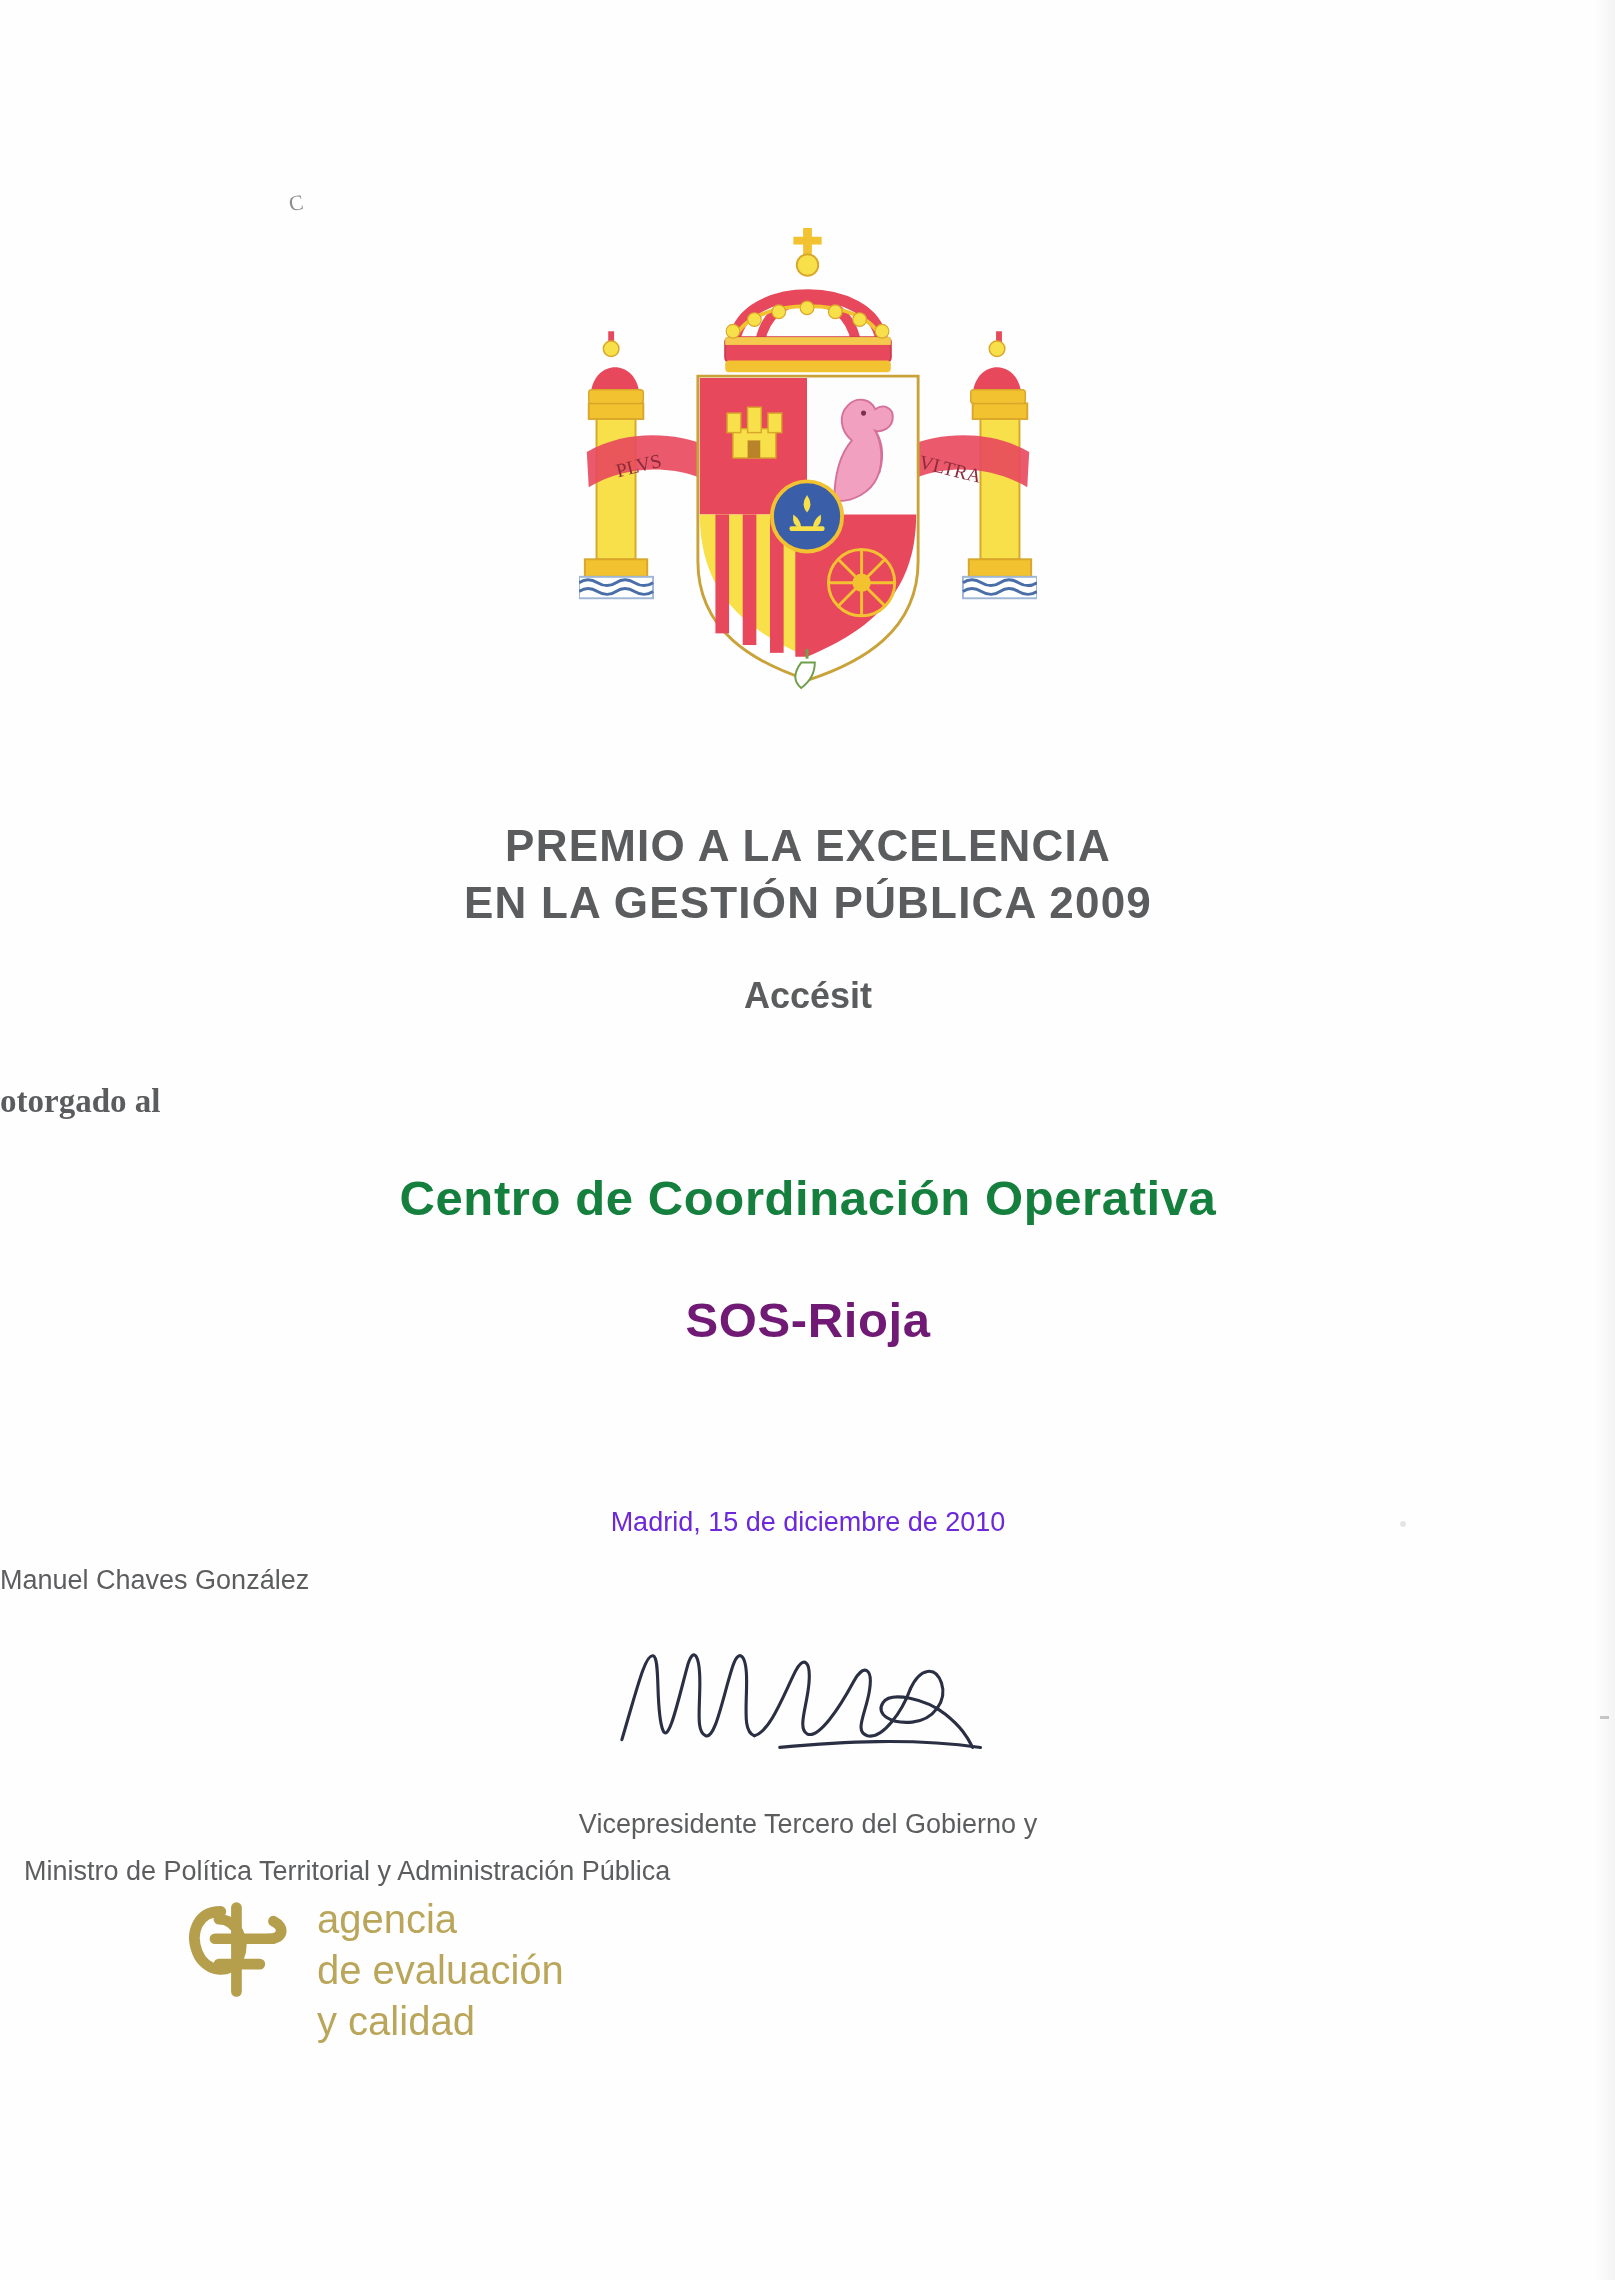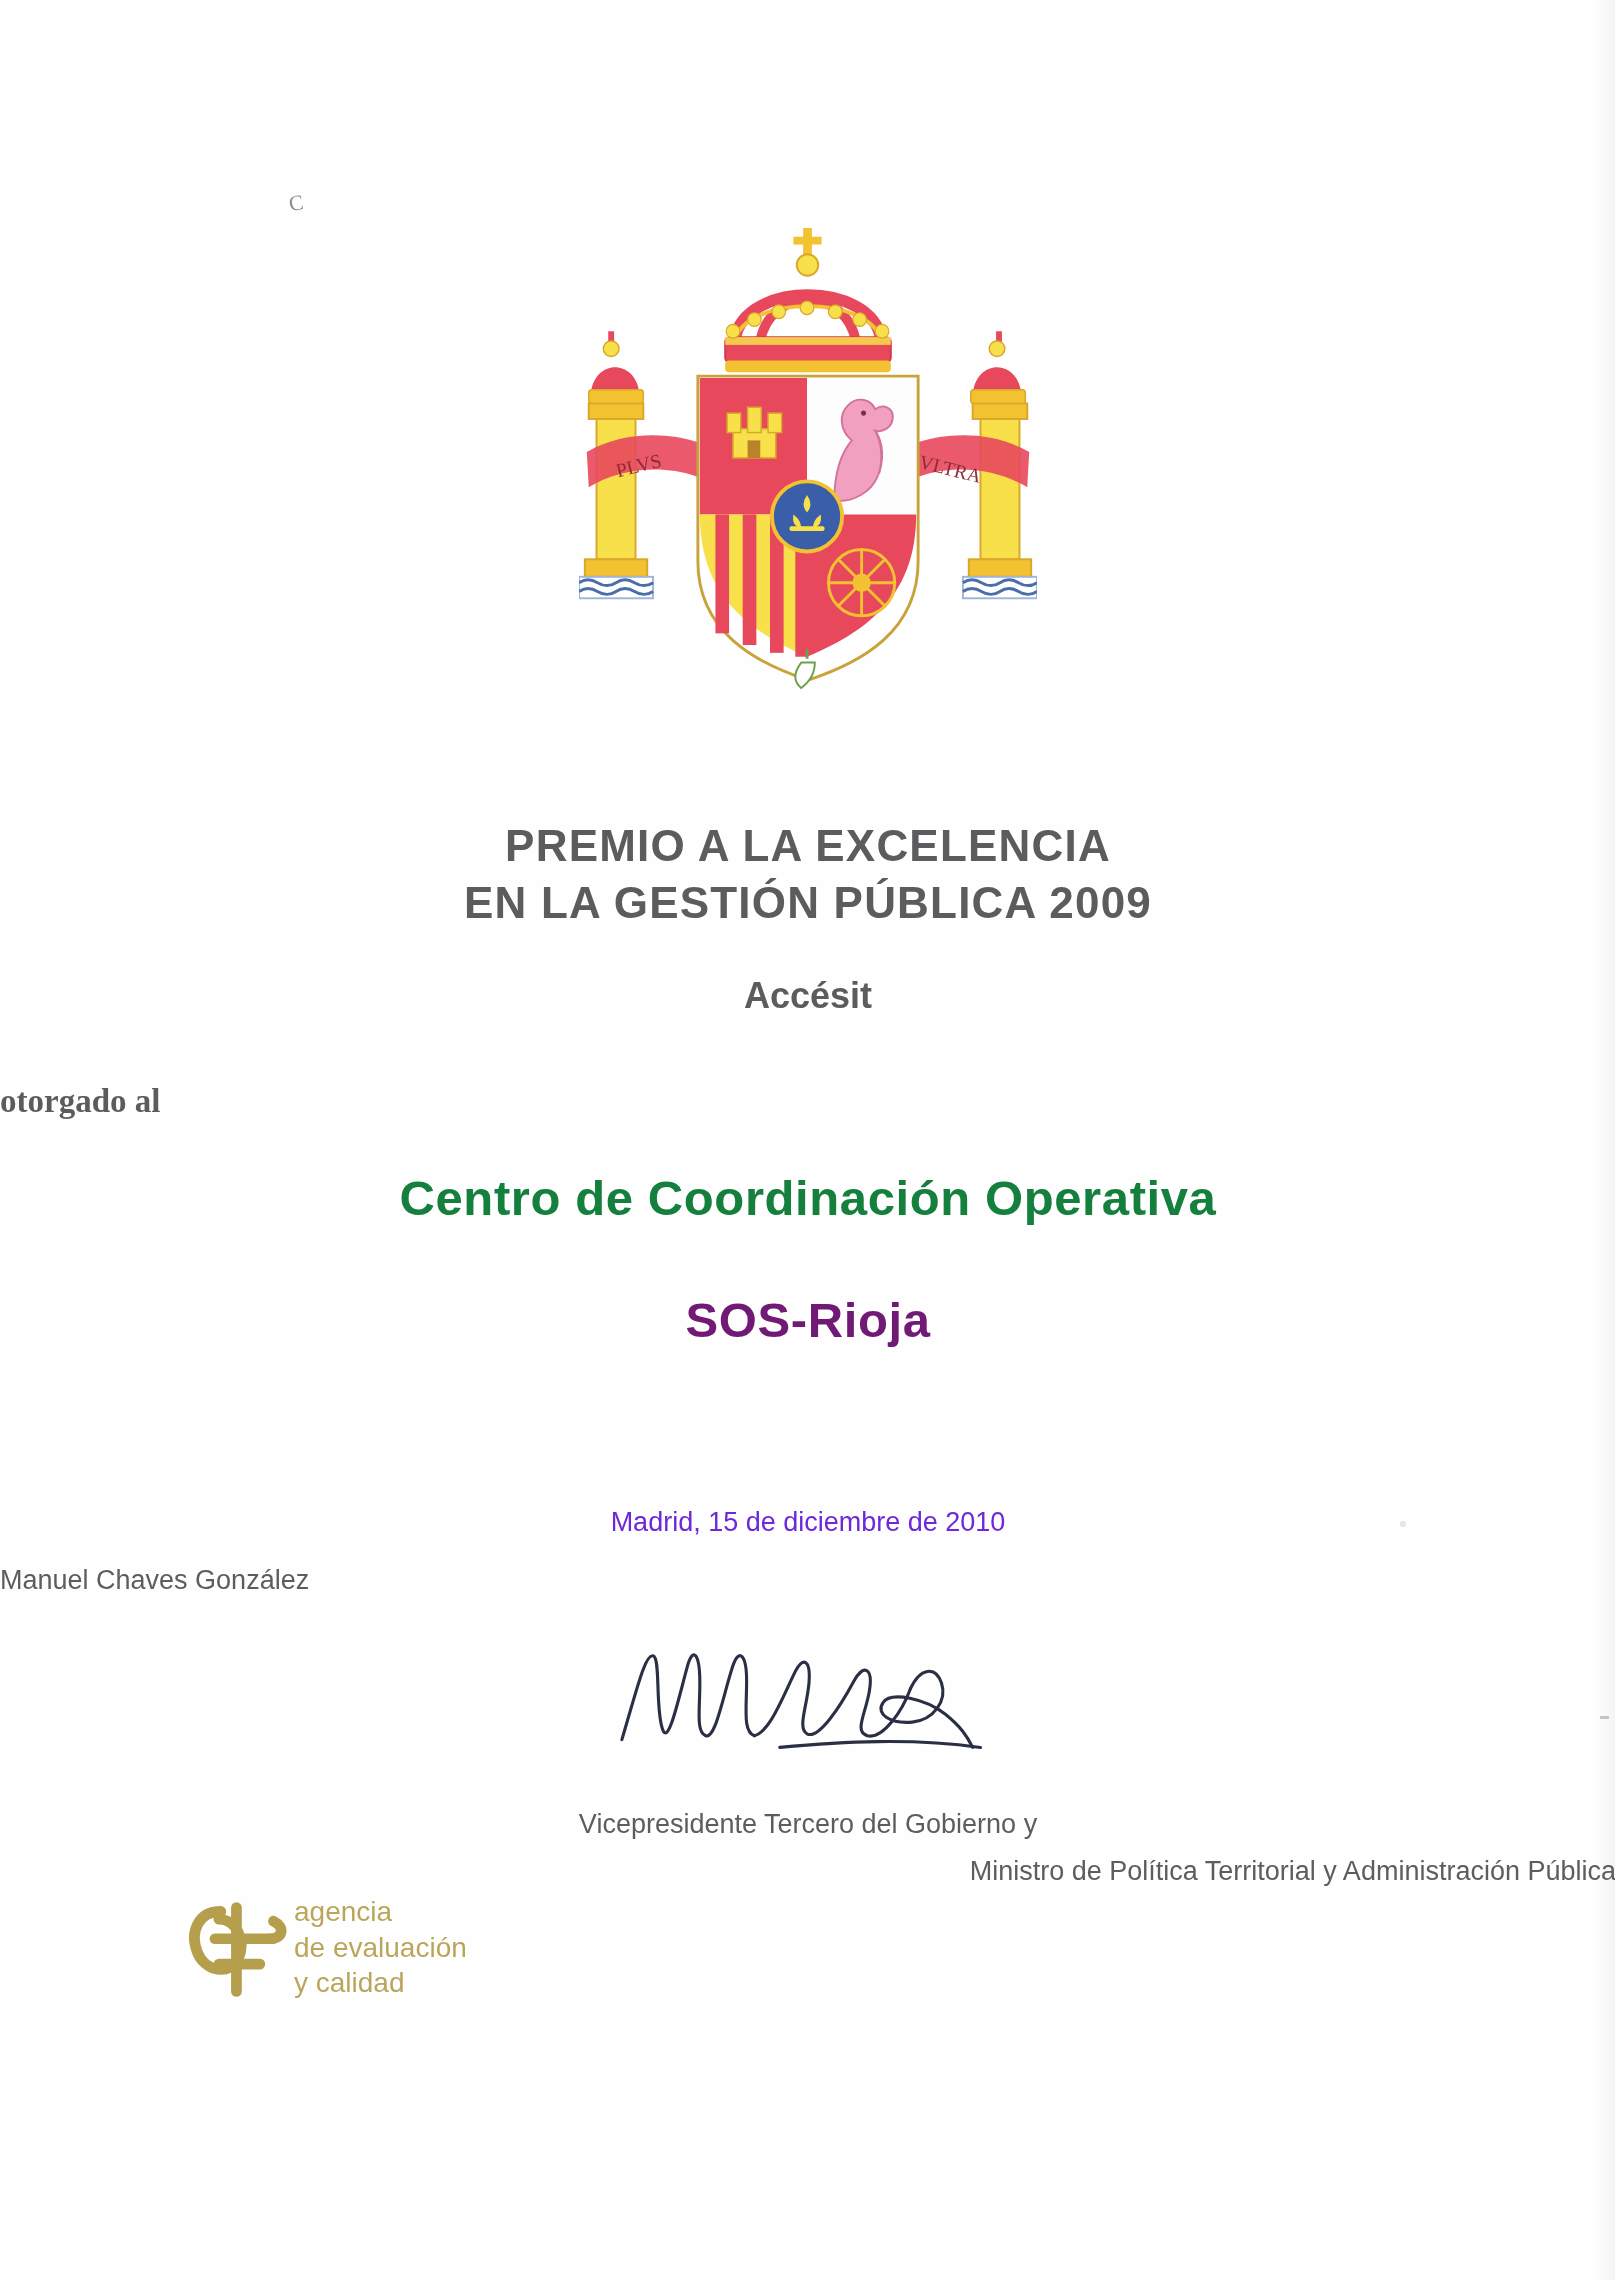--- a/index.html
+++ b/index.html
@@ -147,46 +147,47 @@
     left: 0; right: 0;
     top: 1809px;
     text-align: center;
     font-size: 27px;
     color: #5c5d5f;
   }
   .signer-role2 {
     position: absolute;
     left: 0; right: 0;
     top: 1856px;
-    text-align: right;
+    text-align: left;
     font-size: 27px;
     color: #5c5d5f;
+    padding-left: 24px;
   }
 
   
   .agency-logo {
     position: absolute;
     left: 176px;
     top: 1882px;
     width: 410px;
     height: 146px;
   }
   .agency-mark {
     position: absolute;
     left: 0;
     top: 7.8px;
     width: 117px;
     height: 117px;
   }
   .agency-text {
     position: absolute;
-    left: 118px;
+    left: 141px;
     top: 11.7px;
     color: #b59f4d;
-    font-size: 28px;
+    font-size: 40px;
     line-height: 1.28;
     font-family: "Liberation Sans", sans-serif;
     opacity: 0.92;
   }
   .agency-text span { display: block; }
 </style>
 </head>
 <body>
 
 <div class="page">

